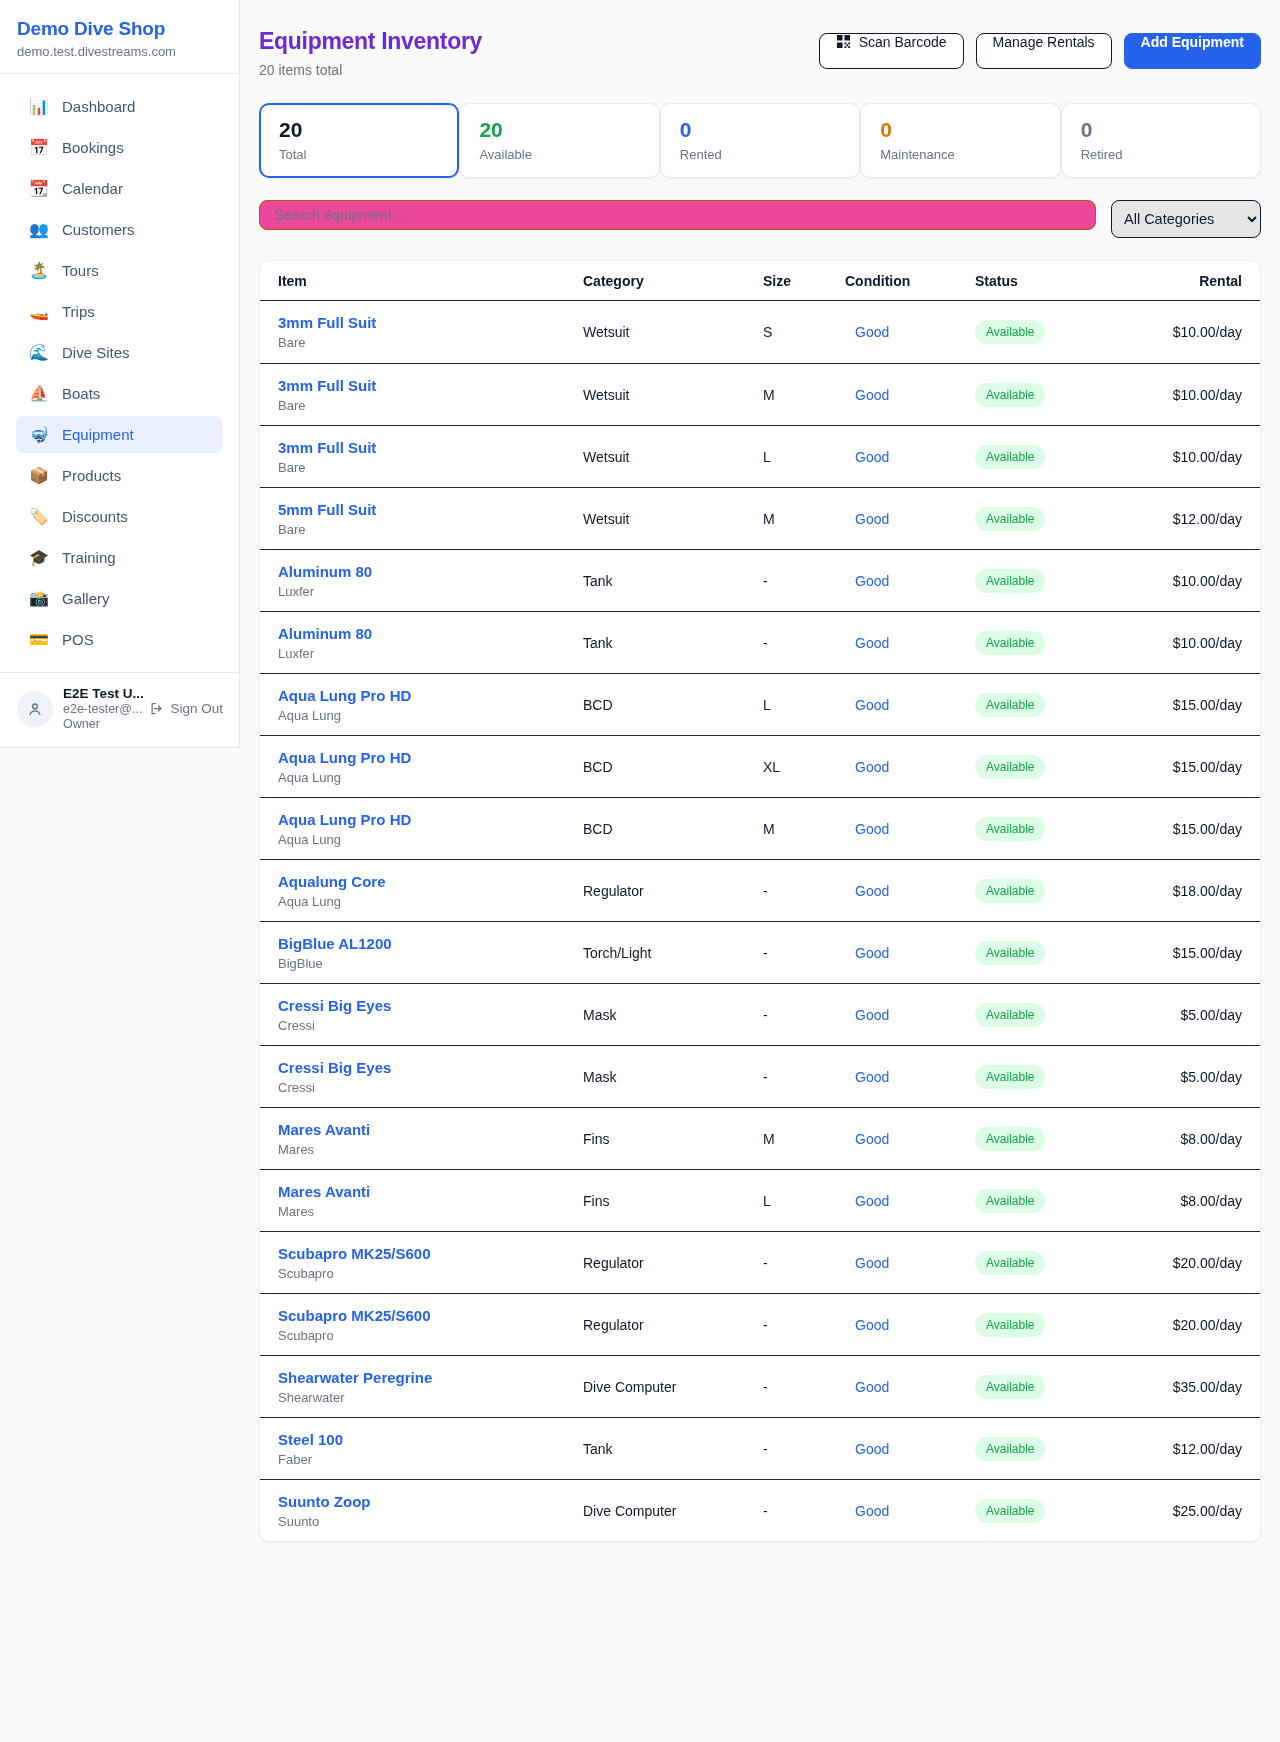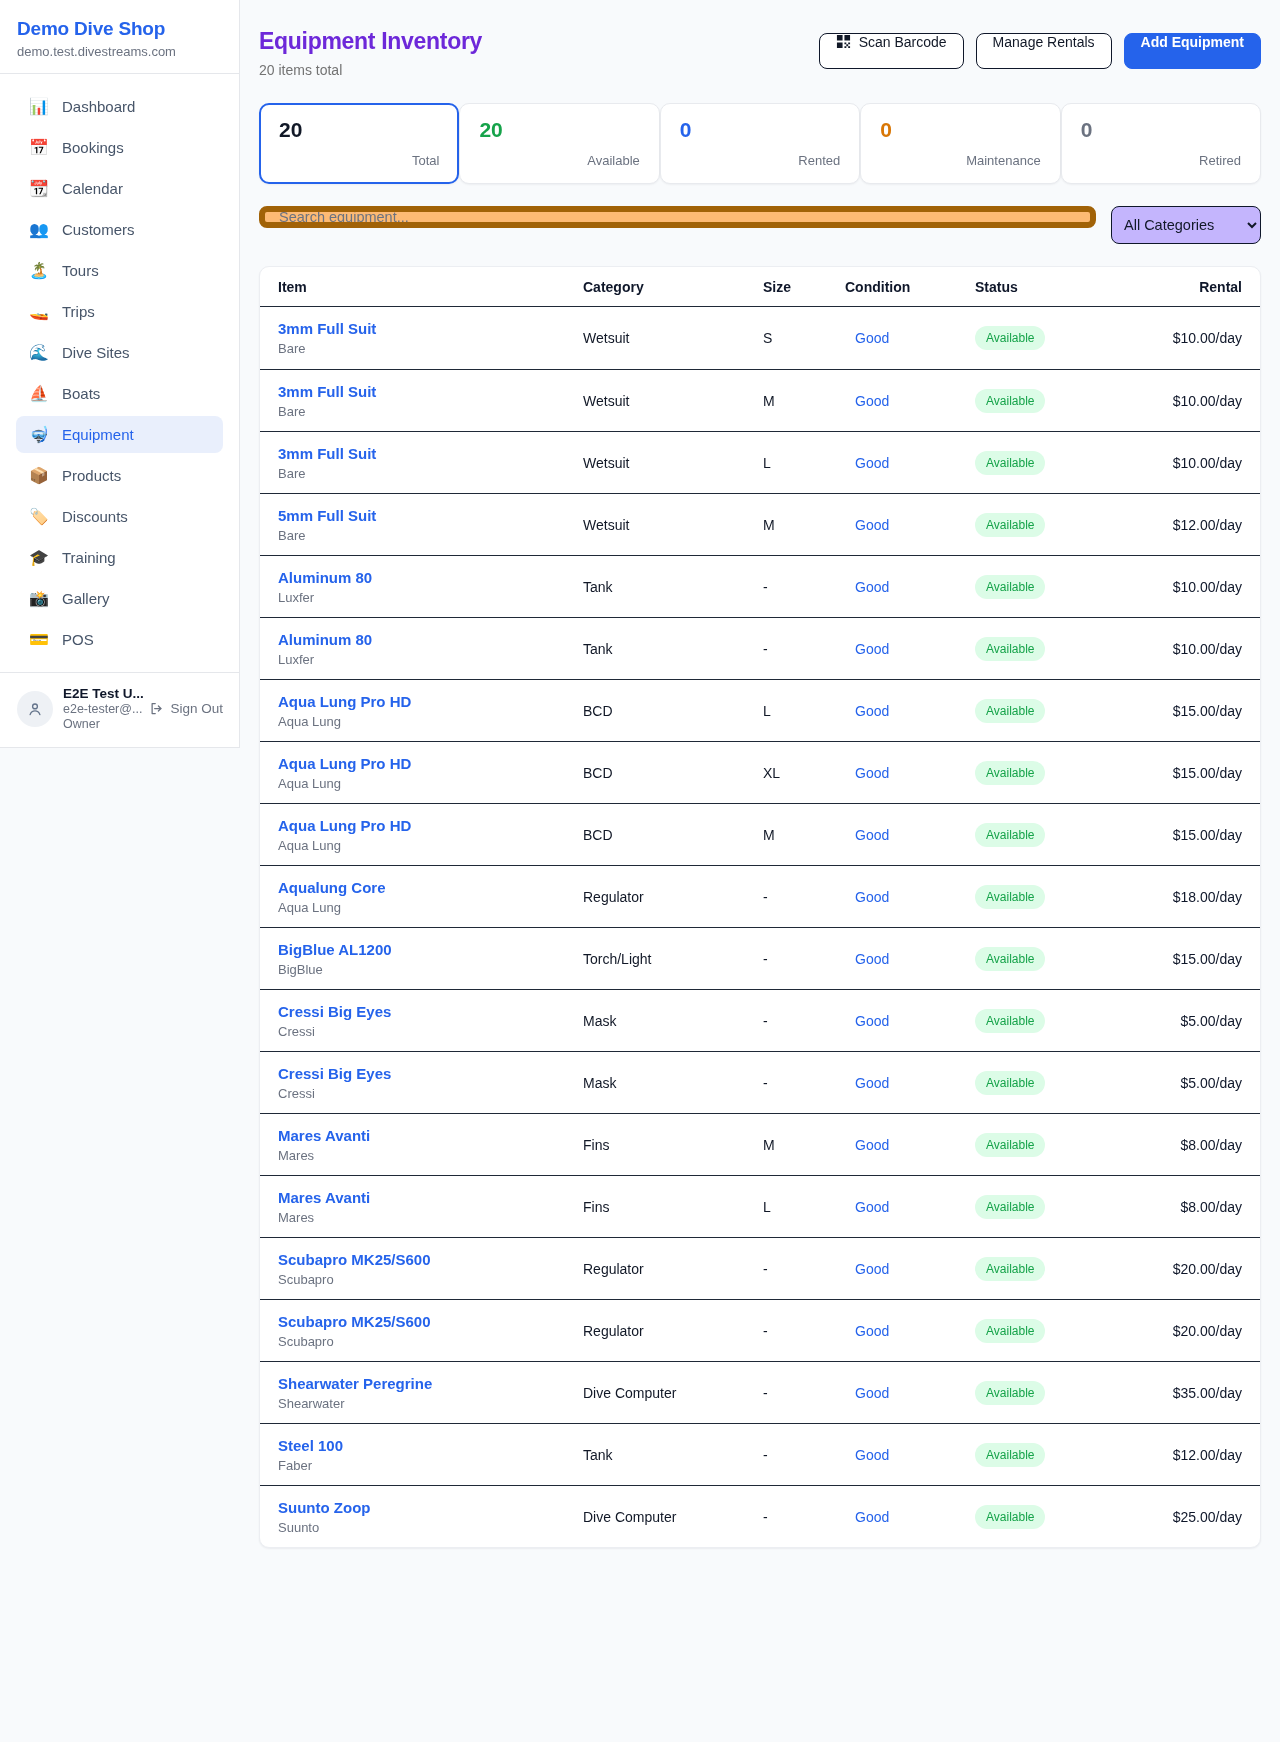--- a/index.html
+++ b/index.html
@@ -52,30 +52,30 @@
   .btn-outline { background:#ffffff; border:1px solid #0f172a; color:#111827; }
   .btn-primary { background:#2563eb; border:1px solid #2563eb; color:#ffffff; font-weight:600; }
   
   .stats { display:flex; margin-top:25px; }
   .stat-card {
     flex:1; background:#ffffff; border:1px solid #e8eaee; border-radius:10px;
     padding:14px 19px 15px 19px; box-shadow:0 1px 2px rgba(16,24,40,.05); cursor:pointer;
   }
   .stat-card.selected { border:2px solid #2563eb; padding:13px 18px 14px 18px; }
   .stat-value { font-size:21px; font-weight:700; }
-  .stat-label { font-size:13px; color:#6b7280; margin-top:11px;text-align:right; }
+  .stat-label { font-size:13px; color:#6b7280; margin-top:5px; }
   
   .filter-row { display:flex; gap:15px; margin-top:22px; }
   .search-input {
-    flex:1; height:22px; border:6px solid #a16207; border-radius:8px; background:#fdba74;
+    flex:1; height:30px; border:1px solid #a16207; border-radius:8px; background:#ec4899;
     padding:0 14px; font-size:14.5px; font-family:inherit; color:#111827;
   }
   .search-input::placeholder { color:#6b7280; }
   .cat-select {
-    width:150px; height:38px; border:1px solid #0f172a; border-radius:8px; background:#c4b5fd;
+    width:150px; height:38px; border:1px solid #0f172a; border-radius:8px; background:#e5e5e5;
     font-size:14.5px; font-family:inherit; color:#111827; padding:0 8px; cursor:pointer;
   }
   
   .table-card {
     margin-top:22px; background:#ffffff; border-radius:10px;
     box-shadow:0 1px 2px rgba(16,24,40,.06); overflow:hidden; border:1px solid #eceef2;
   }
   .thead, .trow {
     display:grid; grid-template-columns:305px 180px 82px 130px 128px 1fr;
     align-items:center; padding:0 18px;

